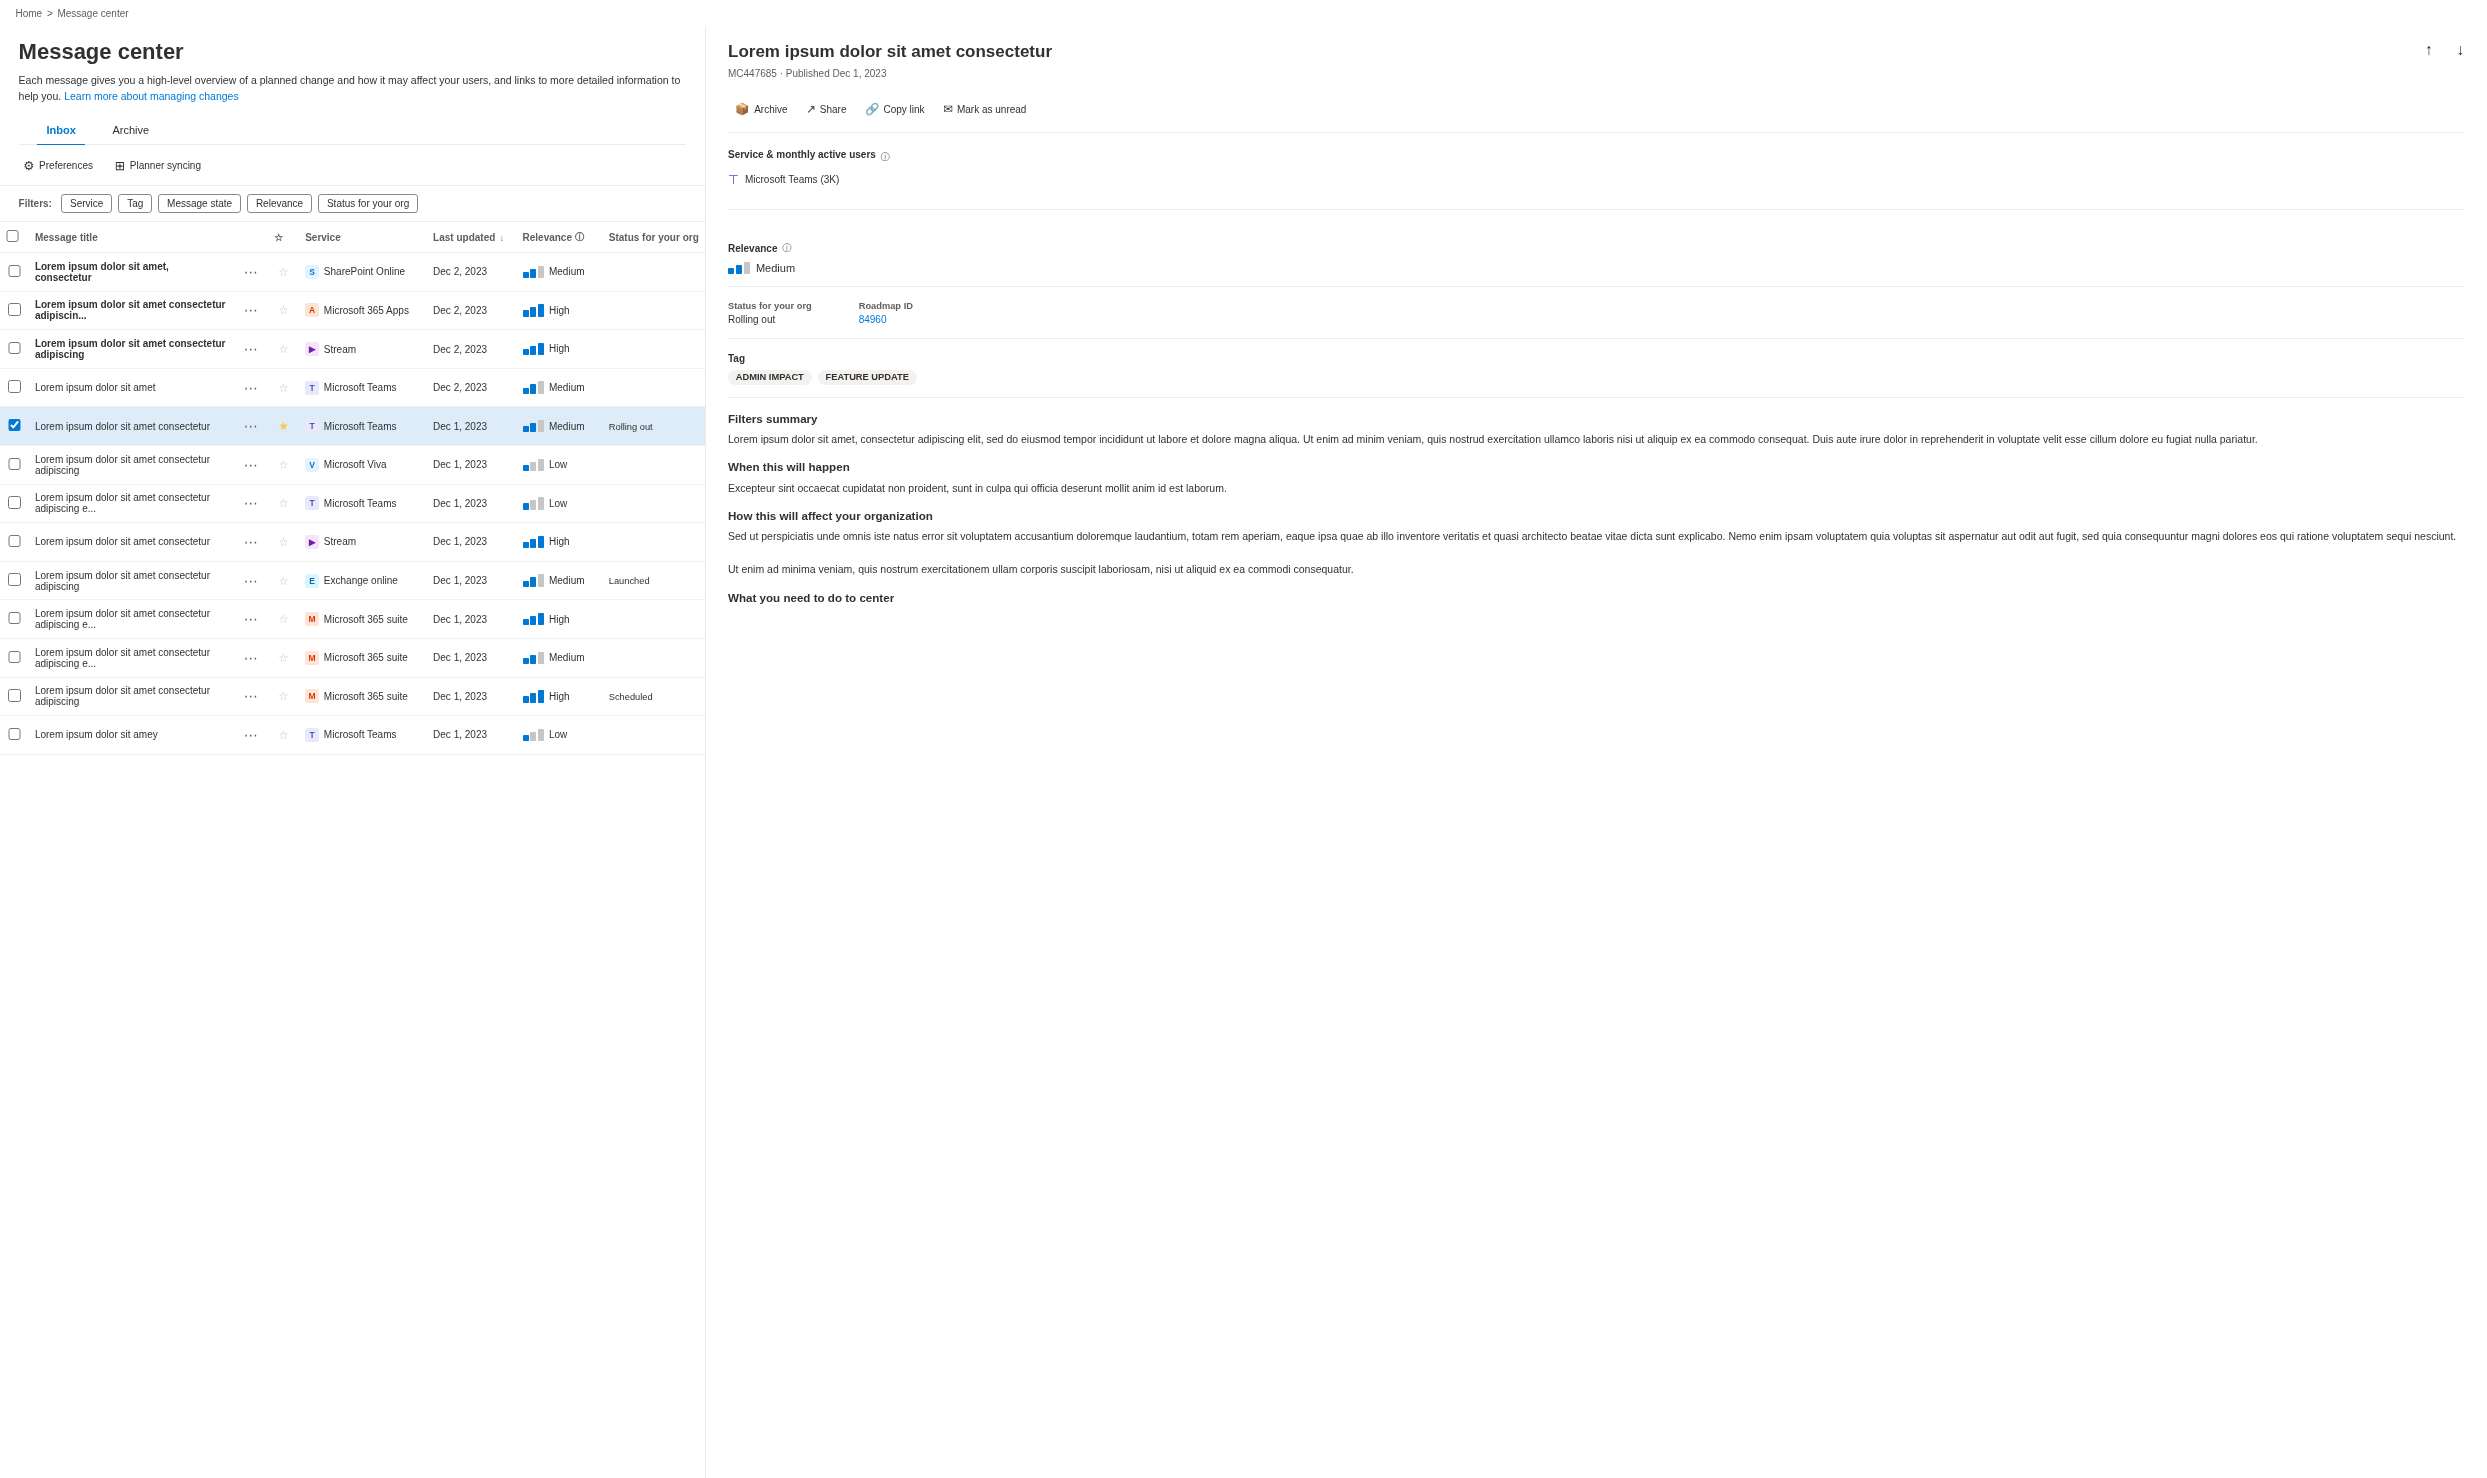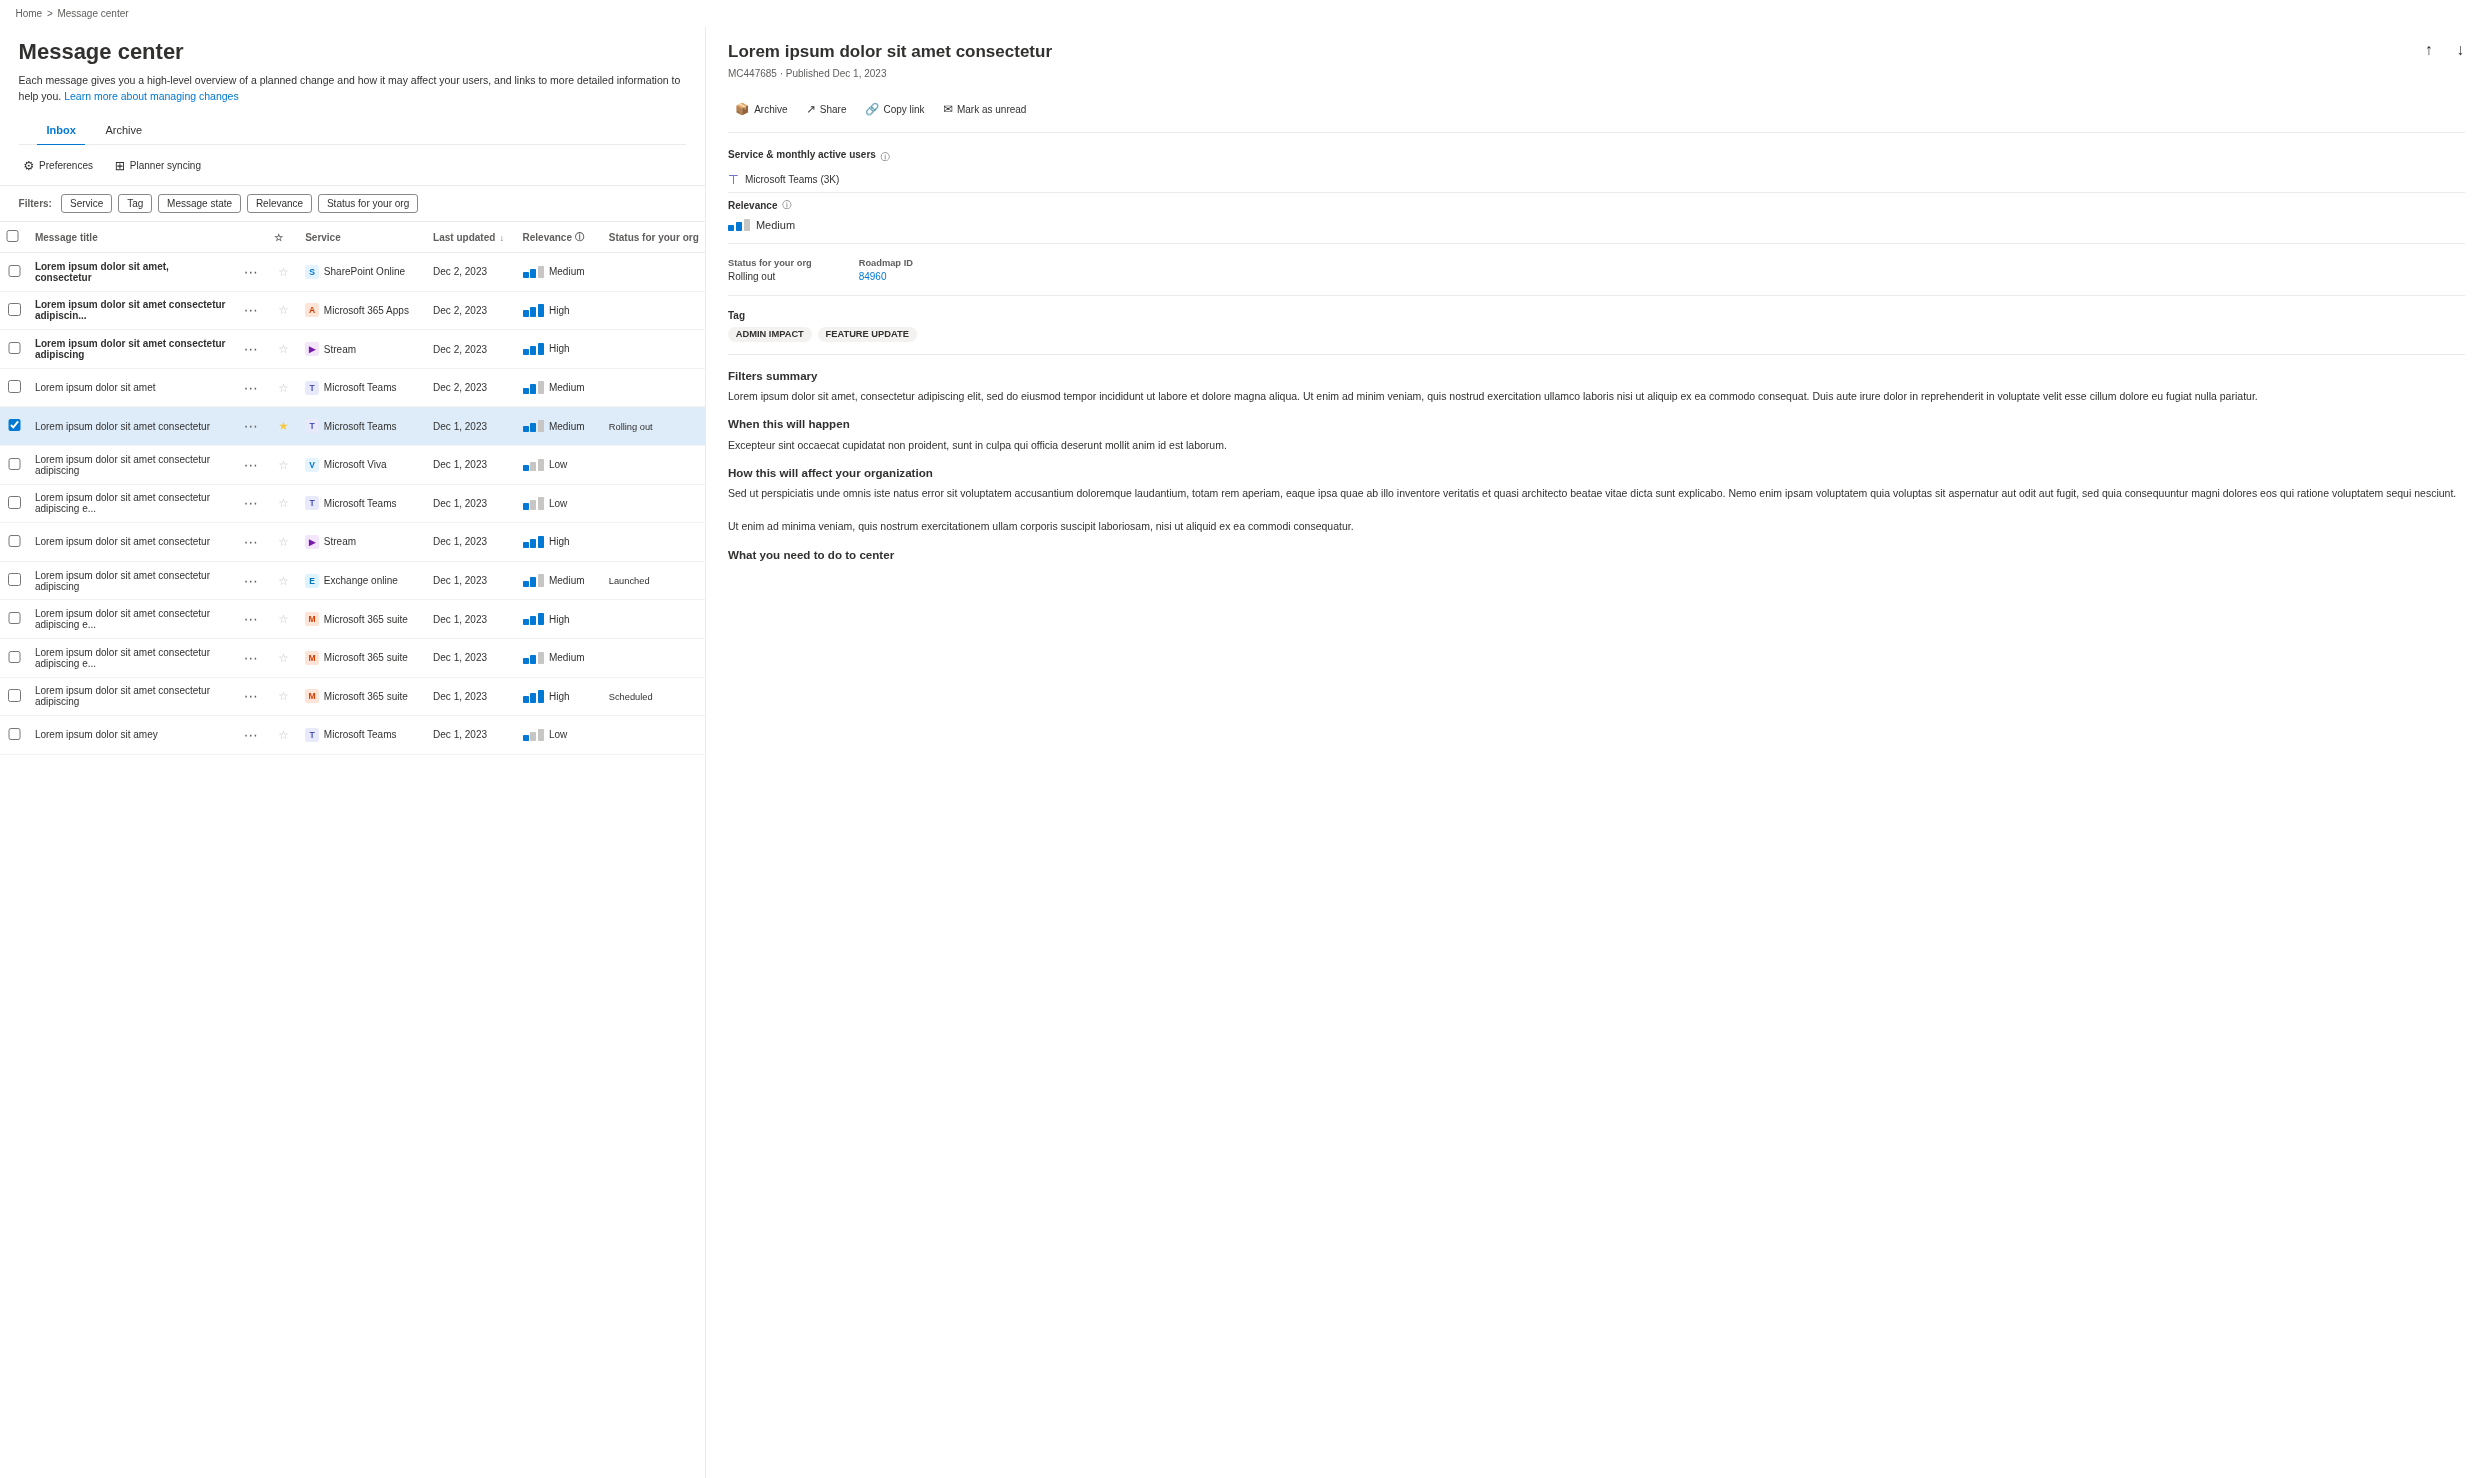--- a/index.html
+++ b/index.html
@@ -11,21 +11,21 @@
     .main-layout { display: flex; flex: 1; overflow: hidden; }
 
     
     .left-panel { width: 706px; min-width: 706px; border-right: 0.8px solid #edebe9; display: flex; flex-direction: column; overflow: hidden; }
 
     .left-header { padding: 12.4px 18.6px 0; }
     .page-title { font-size: 22px; font-weight: 600; color: #323130; margin-bottom: 7.8px; }
     .page-desc { font-size: 10.5px; color: #323130; line-height: 1.5; margin-bottom: 12.4px; }
     .page-desc a { color: #0078d4; text-decoration: none; }
 
-    .tabs { display: flex; gap: 11px; border-bottom: 0.8px solid #edebe9; padding: 0 18.6px; }
+    .tabs { display: flex; gap: 18px; border-bottom: 0.8px solid #edebe9; padding: 0 18.6px; }
     .tab { padding: 7.8px 9.3px; font-size: 11px; cursor: pointer; color: #323130; border-bottom: 1.6px solid transparent; margin-bottom: -0.8px; }
     .tab.active { color: #0078d4; border-bottom: 1.6px solid #0078d4; font-weight: 600; }
 
     .toolbar { display: flex; align-items: center; gap: 12.4px; padding: 9.3px 18.6px; border-bottom: 0.8px solid #edebe9; }
     .toolbar-btn { display: flex; align-items: center; gap: 4.7px; font-size: 10px; color: #323130; cursor: pointer; padding: 3.1px 4.7px; border-radius: 3.1px; background: none; border: none; }
     .toolbar-icon { font-size: 12.4px; }
 
     .filters-row { display: flex; align-items: center; gap: 6.2px; padding: 7.8px 18.6px; border-bottom: 0.8px solid #edebe9; }
     .filters-label { font-size: 10px; color: #605e5c; font-weight: 600; margin-right: 3.1px; }
     .filter-chip { font-size: 10px; color: #323130; cursor: pointer; padding: 3.1px 7.8px; border: 0.8px solid #8a8886; border-radius: 3.1px; background: #fff; }
@@ -102,21 +102,21 @@
 
     .section-heading { font-size: 11.6px; font-weight: 600; color: #323130; margin-bottom: 6.2px; margin-top: 12.4px; }
     .section-body { font-size: 10.5px; color: #323130; line-height: 1.6; margin-bottom: 9.3px; }
     input[type=checkbox] { width: 12.4px; height: 12.4px; cursor: pointer; accent-color: #0078d4; }
 
     .sort-indicator { font-size: 8.5px; margin-left: 1.6px; }
 
     .th-relevance { display: flex; align-items: center; gap: 3.1px; }
     .info-circle { font-size: 9.3px; color: #605e5c; }
 
-    .service-monthly-section { margin-bottom: 6px; border-bottom: 0.8px solid #edebe9; padding-bottom: 5px; text-align: right; }
+    .service-monthly-section { margin-bottom: 32px; border-bottom: 0.8px solid #edebe9; padding-bottom: 22px; text-align: right; }
     .service-monthly-label { display: flex; align-items: center; gap: 4.7px; margin-bottom: 6.2px; }
   </style>
 </head>
 <body>
 
 <div class="breadcrumb">
   <a href="#">Home</a>
   <span>&gt;</span>
   <span>Message center</span>
 </div>

